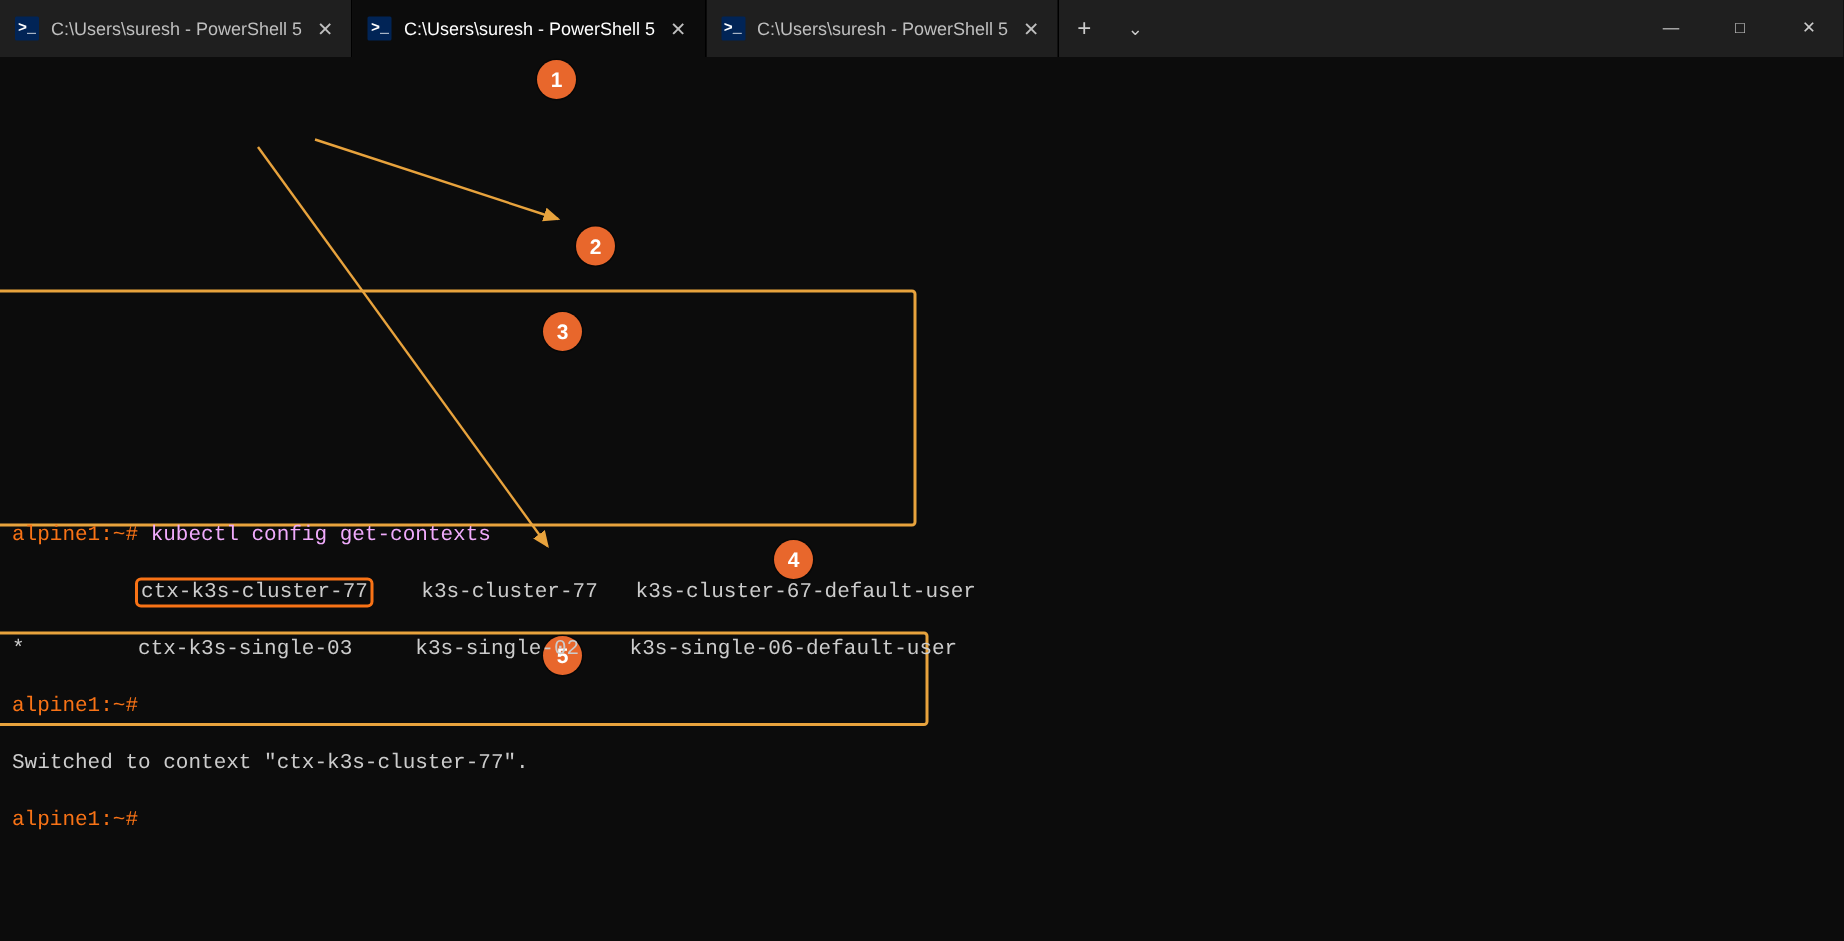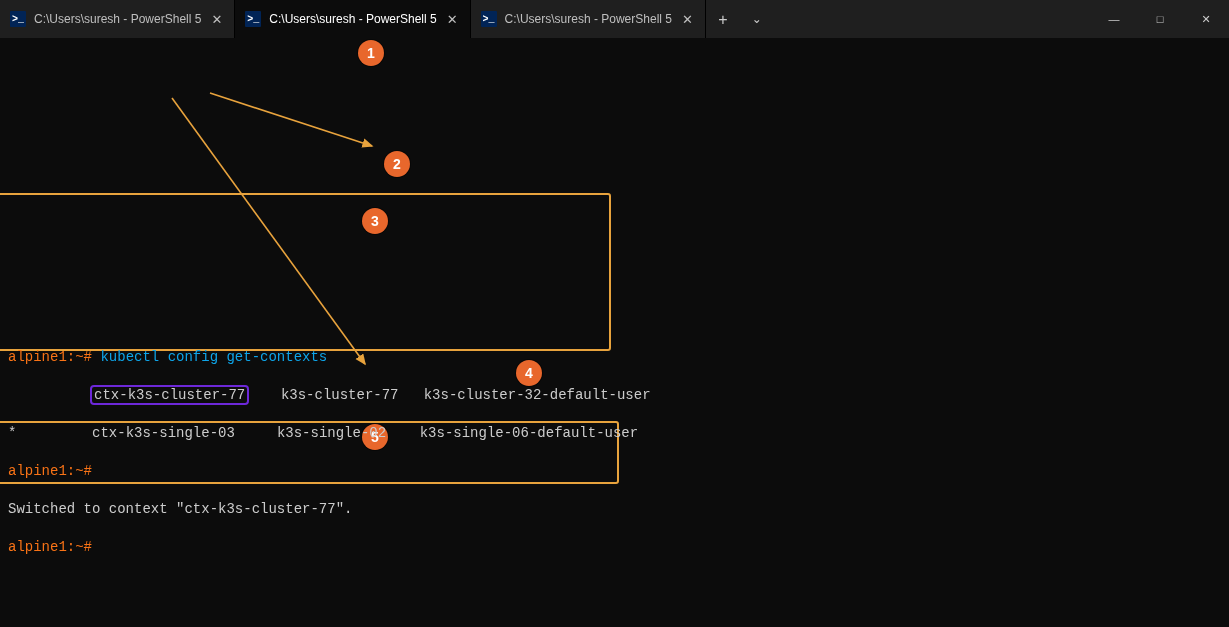--- a/index.html
+++ b/index.html
@@ -8,23 +8,23 @@
   .tab.active{background:#0c0c0c;color:#fff}
   .tab .ps-icon{width:16px;height:16px;background:#012456;display:flex;align-items:center;justify-content:center;color:#fff;font-size:10px;font-weight:bold;border-radius:1px}
   .tab .tlabel{white-space:nowrap;overflow:hidden;text-overflow:ellipsis;flex:1;font-family:Liberation Sans, sans-serif;font-size:12px}
   .tab .x{font-family:"Segoe UI",sans-serif;font-size:13px;color:#bfbfbf;padding:0 2px;cursor:pointer}
   .plus,.caret{width:34px;text-align:center;color:#ccc;font-family:"Segoe UI",sans-serif;font-size:16px;cursor:pointer}
   .caret{font-size:12px}
   .winbtns{margin-left:auto;display:flex}
   .winbtn{width:46px;height:38px;display:flex;align-items:center;justify-content:center;color:#ccc;font-family:"Segoe UI Symbol",sans-serif;font-size:11px;cursor:pointer}
   .term{position:relative;padding:6px 8px 0 8px;white-space:pre;color:#ccc}
   .prompt{color:#f97316}
-  .cmd{color:#0ea5e9}
+  .cmd{color:#f0abfc}
   .row{position:relative}
-  .hl-ctx{border:2px solid #6d28d9;border-radius:4px;padding:0 2px;margin:-2px -2px}
+  .hl-ctx{border:2px solid #f97316;border-radius:4px;padding:0 2px;margin:-2px -2px}
   .box{position:absolute;border:2px solid #e8a33d;border-radius:3px;pointer-events:none}
   .badge{position:absolute;width:26px;height:26px;border-radius:50%;background:#e8672c;color:#fff;font-family:"Segoe UI",sans-serif;font-size:14px;font-weight:600;display:flex;align-items:center;justify-content:center;box-shadow:0 0 0 1px rgba(0,0,0,.4)}
   svg.anno{position:absolute;top:0;left:0;pointer-events:none}
 </style>
 </head>
 <body>
 
 <div class="titlebar">
   <div class="tab">
     <span class="ps-icon">&gt;_</span>
@@ -68,21 +68,21 @@
   </svg>
 
   
   <div class="badge" style="left:358px;top:2px">1</div>
   <div class="badge" style="left:384px;top:113px">2</div>
   <div class="badge" style="left:362px;top:170px">3</div>
   <div class="badge" style="left:516px;top:322px">4</div>
   <div class="badge" style="left:362px;top:386px">5</div>
 
 <div class="row"><span class="prompt">alpine1:~#</span> <span class="cmd">kubectl config get-contexts</span></div>
-<div class="row"><span> </span>         <span class="hl-ctx">ctx-k3s-cluster-77</span>    <span>k3s-cluster-77</span>   <span>k3s-cluster-32-default-user</span></div>
+<div class="row"><span> </span>         <span class="hl-ctx">ctx-k3s-cluster-77</span>    <span>k3s-cluster-77</span>   <span>k3s-cluster-67-default-user</span></div>
 <div class="row"><span>*</span>         <span>ctx-k3s-single-03</span>     <span>k3s-single-02</span>    <span>k3s-single-06-default-user</span></div>
 <div class="row"><span class="prompt">alpine1:~#</span></div>
 <div class="row">Switched to context "ctx-k3s-cluster-77".</div>
 <div class="row"><span class="prompt">alpine1:~#</span></div>
 
 
 
 
 
 

